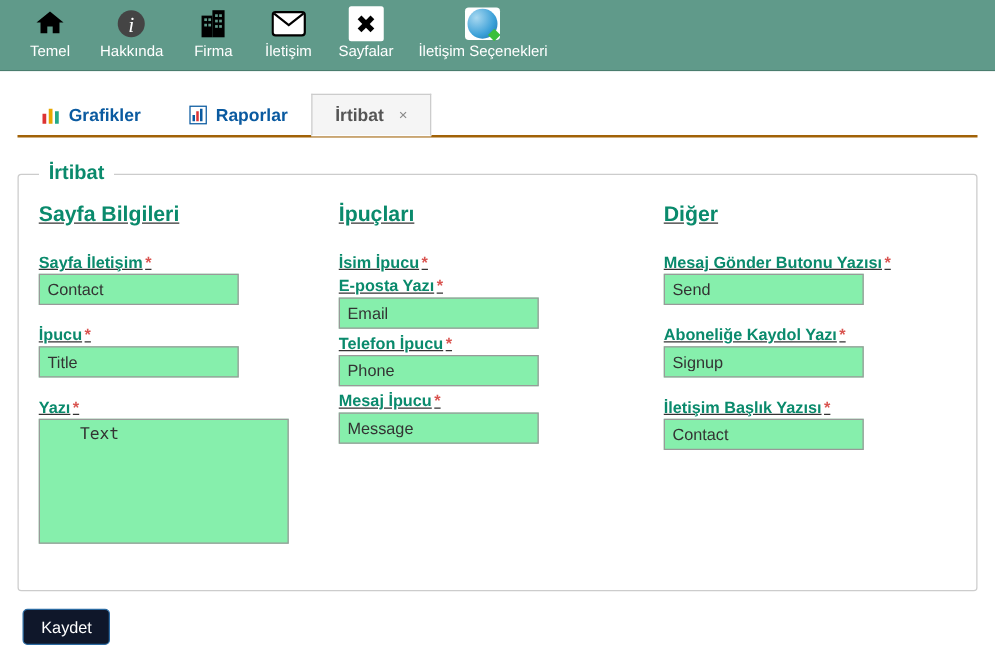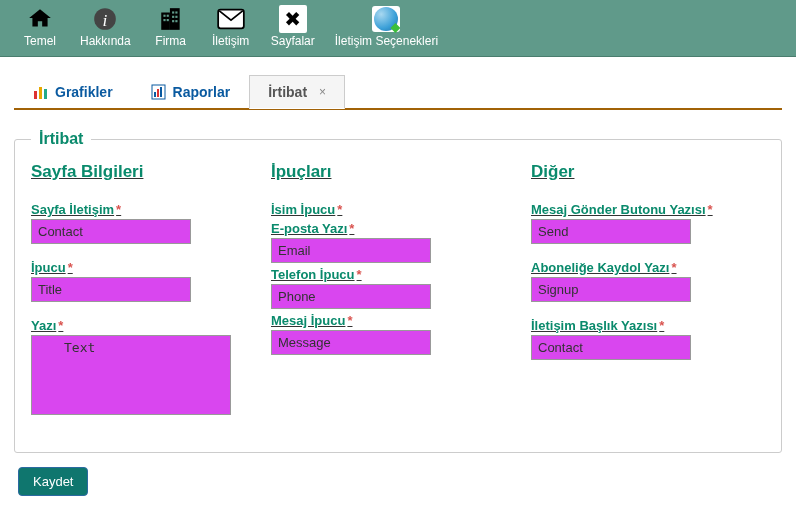--- a/index.html
+++ b/index.html
@@ -28,24 +28,24 @@
   .columns { display:flex; gap:40px;text-decoration:underline;}
   .col { flex:0 0 auto; width: 220px;}
   .col.wide { width: 200px;}
   
   h3.sec { color:#0a8a6c; font-size:17px; font-weight:bold; margin-bottom:20px;}
   
   .field { margin-bottom: 16px;}
   .field.tight { margin-bottom:4px;}
   .lbl { display:block; color:#0a8a6c; font-size:13px; font-weight:bold; margin-bottom:2px;}
   .req { color:#d9534f; margin-left:2px;}
-  .inp { width:160px; border:1px solid #999; padding:4px 6px; font-size:13px; background:#d946ef; color:#333;}
-  textarea.inp { width:200px; height:80px; resize:none;padding-left:32px;}
-  
-  .btn-save { display:inline-block; margin-top:14px; margin-left:4px; background:#0f766e; color:#fff; border:1px solid #2b6aa1; padding:6px 14px; border-radius:4px; font-size:13px; cursor:pointer;}
+  .inp { width:160px; border:1px solid #999; padding:4px 6px; font-size:13px; background:#86efac; color:#333;}
+  textarea.inp { width:200px; height:100px; resize:none;padding-left:32px;}
+  
+  .btn-save { display:inline-block; margin-top:14px; margin-left:4px; background:#0f172a; color:#fff; border:1px solid #2b6aa1; padding:6px 14px; border-radius:4px; font-size:13px; cursor:pointer;}
 </style>
 </head>
 <body>
 
 <div class="topbar">
   <div class="topbar-item">
     <span class="ticon">
       <svg width="28" height="26" viewBox="0 0 24 24">
           <path fill="#000" d="M12 3l10 8h-3v8h-5v-5h-4v5H5v-8H2z"></path>
         </svg>

